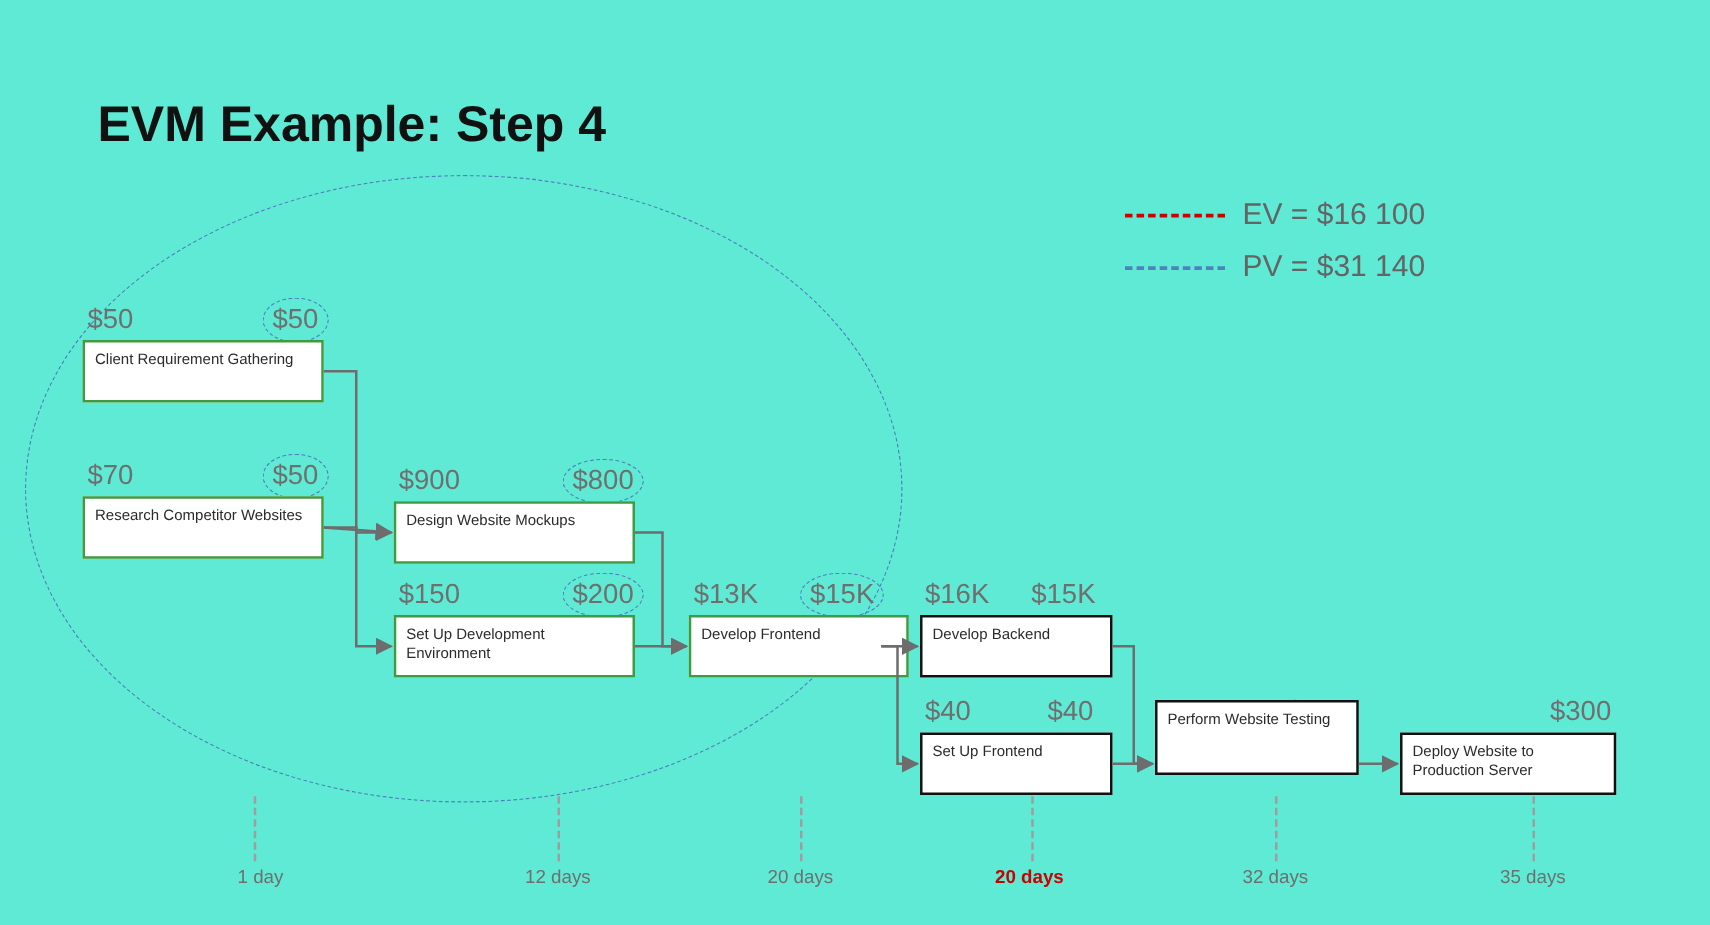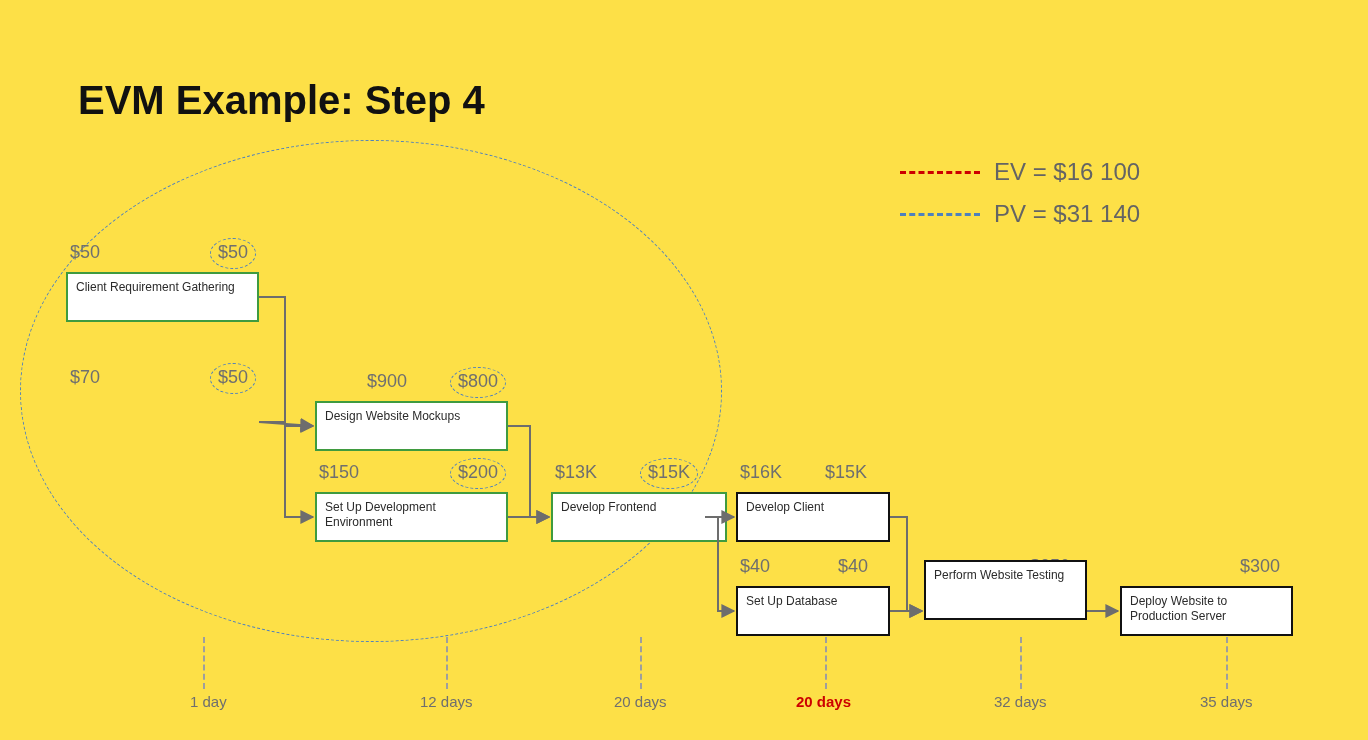--- a/index.html
+++ b/index.html
@@ -1,31 +1,31 @@
 <!DOCTYPE html>
 <html><head>
 <meta charset="utf-8">
 <style>
   html,body{margin:0;padding:0;background:#f5f5f5;font-family:Arial,Helvetica,sans-serif;}
-  .page{position:relative;width:1368px;height:740px;background:#fde047;}
+  .page{position:relative;width:1368px;height:740px;background:#5eead4;}
   .title{position:absolute;top:78px;left:78px;font-size:40px;font-weight:700;color:#111;}
   
   .legend{position:absolute;top:158px;left:900px;}
   .legend-row{display:flex;align-items:center;margin-bottom:14px;}
   .dash{width:80px;height:0;border-top:3px dashed;margin-right:14px;}
   .dash.red{border-color:#cc0000;}
   .dash.blue{border-color:#4f81bd;}
   .legend-text{font-size:24px;color:#646464;text-align:center;}
   
   .box{position:absolute;border:2px solid;background:#fff;font-size:12px;color:#2b2b2b;
        padding:6px 8px;line-height:1.25;box-sizing:border-box;}
   .green{border-color:#3f9b3f;}
   .black{border-color:#111;}
   
-  .cost{position:absolute;font-size:18px;color:#6f6f6f;}
+  .cost{position:absolute;font-size:22px;color:#6f6f6f;}
   
   .circ{border:1.5px dashed #4f81bd;border-radius:50%;padding:3px 7px 5px 7px;}
   
   .vline{position:absolute;border-left:2px dashed #9e9e9e;}
   .day{position:absolute;font-size:15px;color:#6f6f6f;font-weight:500;}
   .day.red{color:#cc0000;font-weight:600;}
   
   .ellipse{position:absolute;border:1.5px dashed #4f81bd;border-radius:50%;}
   
   svg.arrows{position:absolute;top:0;left:0;width:1368px;height:740px;pointer-events:none;}
@@ -49,40 +49,41 @@
   </div>
 
   <div class="ellipse" style="left:20px;top:140px;width:700px;height:500px;"></div>
 
   <div class="cost" style="left:70px;top:242px;">$50</div>
   <div class="cost circ" style="left:210px;top:238px;">$50</div>
   <div class="box green" style="left:66px;top:272px;width:193px;height:50px;">Client Requirement Gathering</div>
 
   <div class="cost" style="left:70px;top:367px;">$70</div>
   <div class="cost circ" style="left:210px;top:363px;">$50</div>
+  <div class="box green" style="left:66px;top:397px;width:193px;height:50px;">Research Competitor Websites</div>
 
-  <div class="cost" style="left:319px;top:371px;margin-left:48px;">$900</div>
+  <div class="cost" style="left:319px;top:371px;">$900</div>
   <div class="cost circ" style="left:450px;top:367px;">$800</div>
   <div class="box green" style="left:315px;top:401px;width:193px;height:50px;">Design Website Mockups</div>
 
   <div class="cost" style="left:319px;top:462px;">$150</div>
   <div class="cost circ" style="left:450px;top:458px;">$200</div>
   <div class="box green" style="left:315px;top:492px;width:193px;height:50px;">Set Up Development Environment</div>
 
   <div class="cost" style="left:555px;top:462px;">$13K</div>
   <div class="cost circ" style="left:640px;top:458px;">$15K</div>
   <div class="box green" style="left:551px;top:492px;width:176px;height:50px;">Develop Frontend</div>
 
   <div class="cost" style="left:740px;top:462px;">$16K</div>
   <div class="cost" style="left:825px;top:462px;">$15K</div>
-  <div class="box black" style="left:736px;top:492px;width:154px;height:50px;">Develop Client</div>
+  <div class="box black" style="left:736px;top:492px;width:154px;height:50px;">Develop Backend</div>
 
   <div class="cost" style="left:740px;top:556px;">$40</div>
   <div class="cost" style="left:838px;top:556px;">$40</div>
-  <div class="box black" style="left:736px;top:586px;width:154px;height:50px;">Set Up Database</div>
+  <div class="box black" style="left:736px;top:586px;width:154px;height:50px;">Set Up Frontend</div>
 
   <div class="cost" style="left:1030px;top:556px;">$250</div>
   <div class="box black" style="left:924px;top:560px;width:163px;height:60px;">Perform Website Testing</div>
 
   <div class="cost" style="left:1240px;top:556px;">$300</div>
   <div class="box black" style="left:1120px;top:586px;width:173px;height:50px;">Deploy Website to Production Server</div>
 
   <div class="vline" style="left:203px;top:637px;height:52px;"></div>
   <div class="day" style="left:190px;top:693px;">1 day</div>
 

